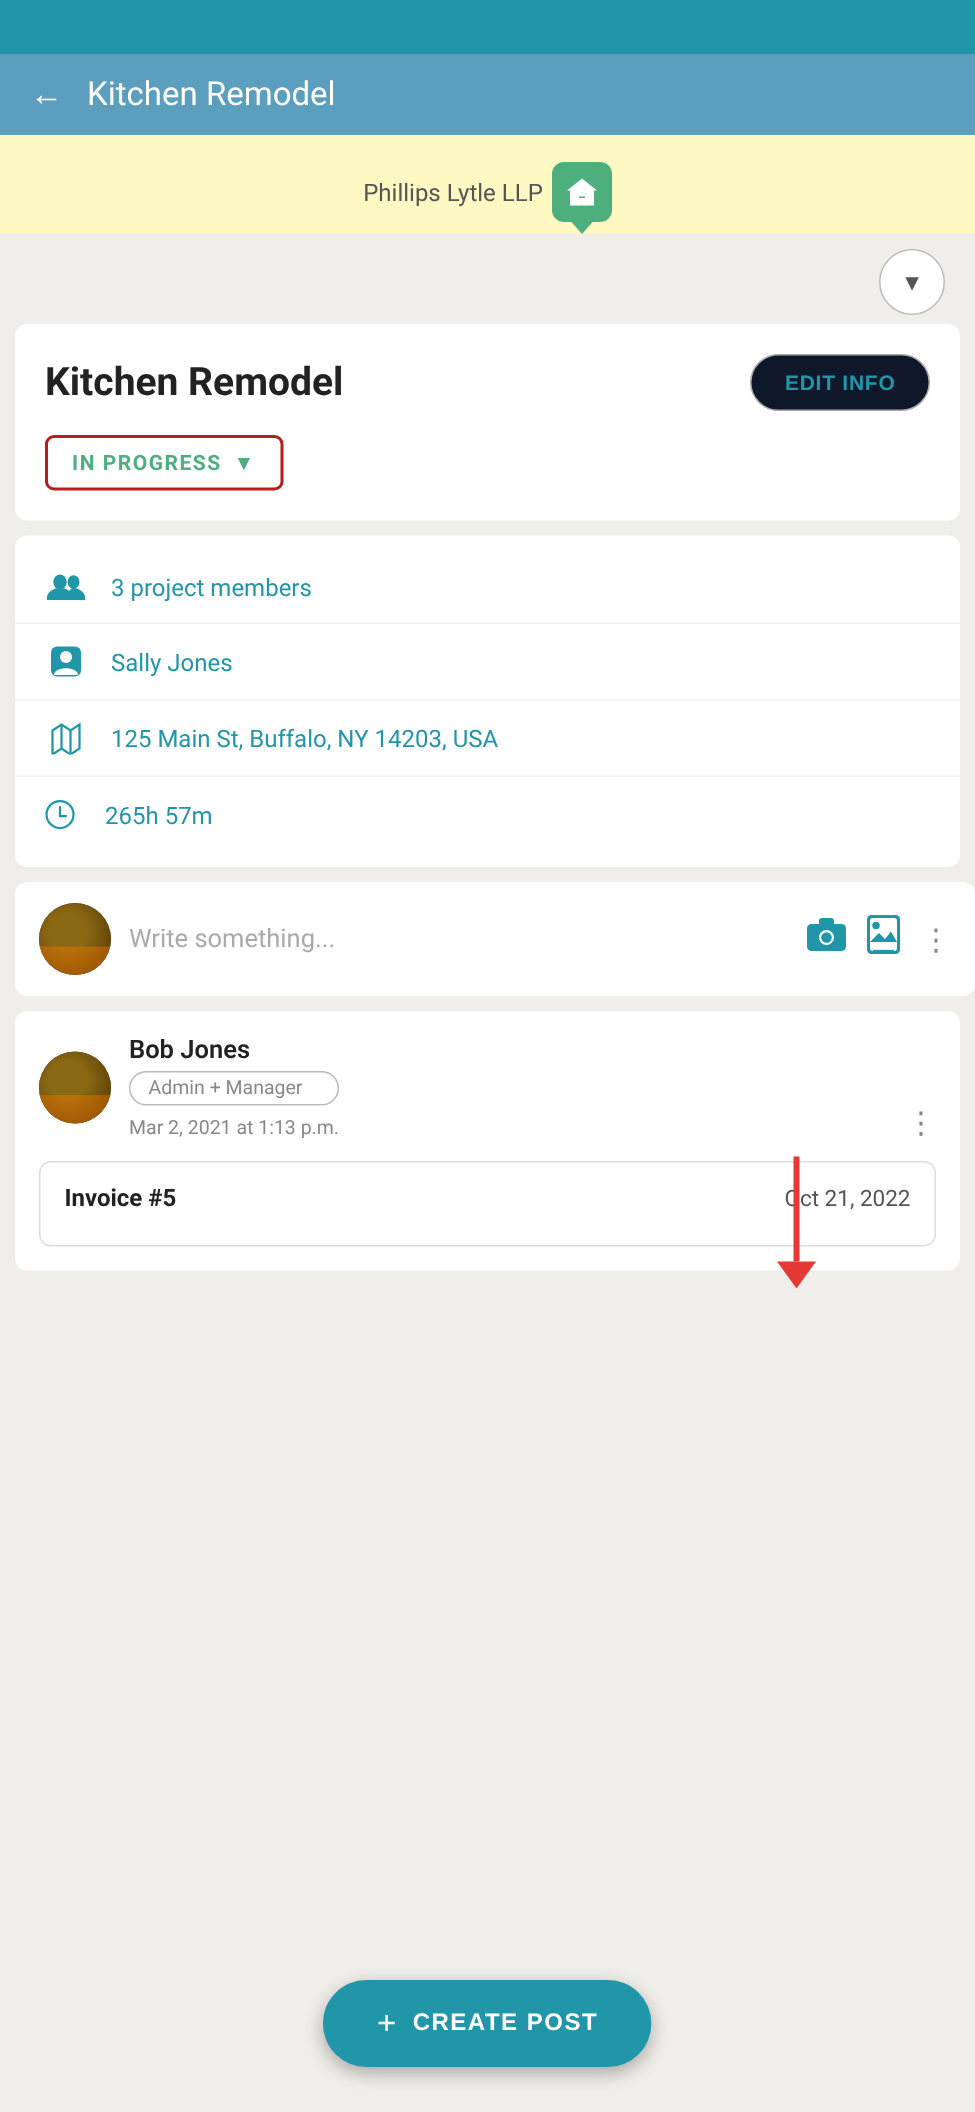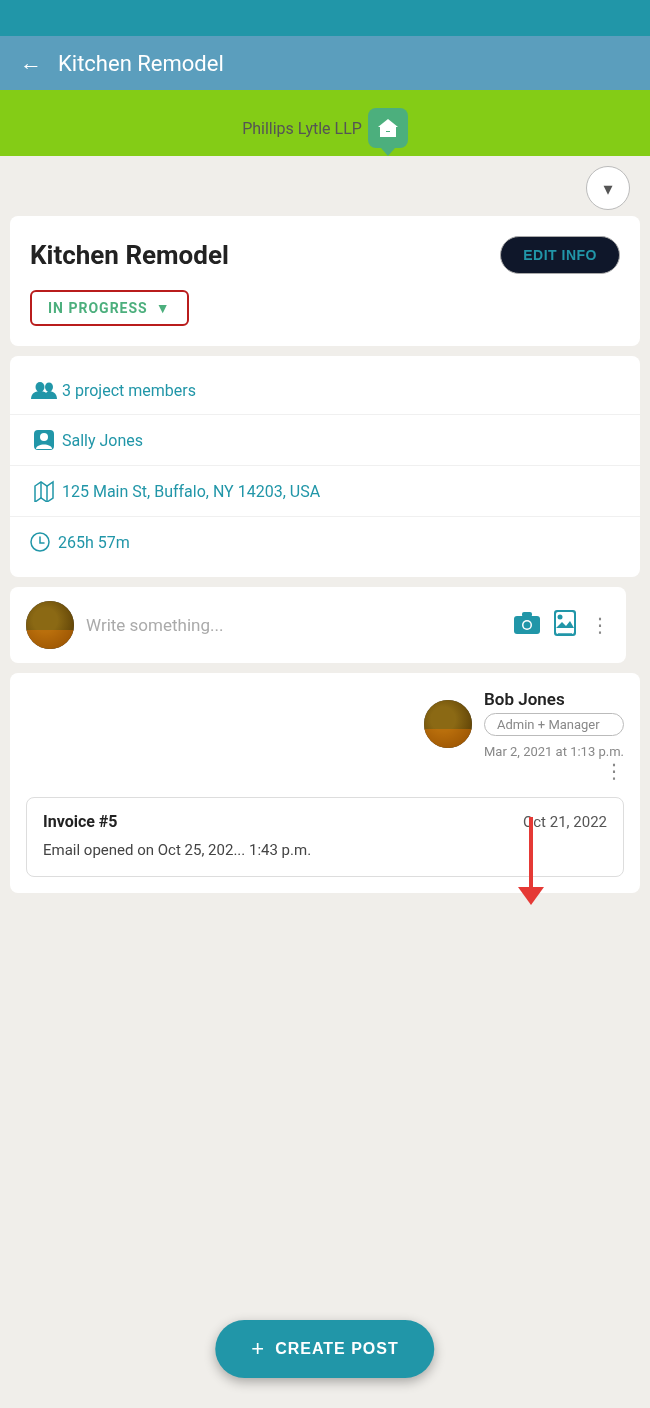--- a/index.html
+++ b/index.html
@@ -32,21 +32,21 @@
       cursor: pointer;
     }
     .header-title {
       color: white;
       font-size: 22px;
       font-weight: 400;
     }
 
     
     .company-row {
-      background: #84cc16;
+      background: #fef9c3;
       display: flex;
       align-items: center;
       justify-content: center;
       padding: 18px 0 8px 0;
       position: relative;
     }
     .company-name {
       font-size: 16px;
       color: #555;
     }
@@ -144,21 +144,21 @@
     
     .info-card {
       background: white;
       margin: 10px 10px 0 10px;
       border-radius: 8px;
       padding: 10px 0;
     }
     .info-row {
       display: flex;
       align-items: center;
-      gap: 4px;
+      gap: 16px;
       padding: 14px 20px;
       border-bottom: 1px solid #f0f0f0;
     }
     .info-row:last-child {
       border-bottom: none;
       padding-left: 16px;
     }
     .info-icon {
       width: 28px;
       display: flex;
@@ -169,21 +169,21 @@
       flex-shrink: 0;
     }
     .info-text {
       color: #2196a8;
       font-size: 16px;
     }
 
     
     .post-input-card {
       background: white;
-      margin: 10px 24px 0 10px;
+      margin: 10px 0 0 10px;
       border-radius: 8px;
       padding: 14px 16px;
       display: flex;
       align-items: center;
       gap: 12px;
     }
     .avatar {
       width: 48px;
       height: 48px;
       border-radius: 50%;
@@ -233,21 +233,20 @@
     .feed-card {
       background: white;
       margin: 10px 10px 0 10px;
       border-radius: 8px;
       padding: 16px;
     }
     .feed-header {
       display: flex;
       align-items: flex-end;
       justify-content: space-between;
-      flex-direction: column;
     }
     .feed-user-info {
       display: flex;
       align-items: center;
       gap: 12px;
     }
     .feed-user-details {
       display: flex;
       flex-direction: column;
       gap: 4px;
@@ -458,22 +457,20 @@
       </div>
     </div>
     <span class="feed-more-btn">⋮</span>
   </div>
 
   <div class="invoice-box">
     <div class="invoice-header">
       <span class="invoice-title">Invoice #5</span>
       <span class="invoice-date">Oct 21, 2022</span>
     </div>
-    <div class="invoice-body">Email opened on Oct 25, 202...
-1:43 p.m.</div>
   </div>
 
   <div style="position:relative; height:0;">
     <div style="position:absolute; right:80px; top:-60px; display:flex; flex-direction:column; align-items:center;">
       <div style="width:4px; height:70px; background:#e53935;"></div>
       <div style="width:0; height:0; border-left:13px solid transparent; border-right:13px solid transparent; border-top:18px solid #e53935;"></div>
     </div>
   </div>
 </div>
 

